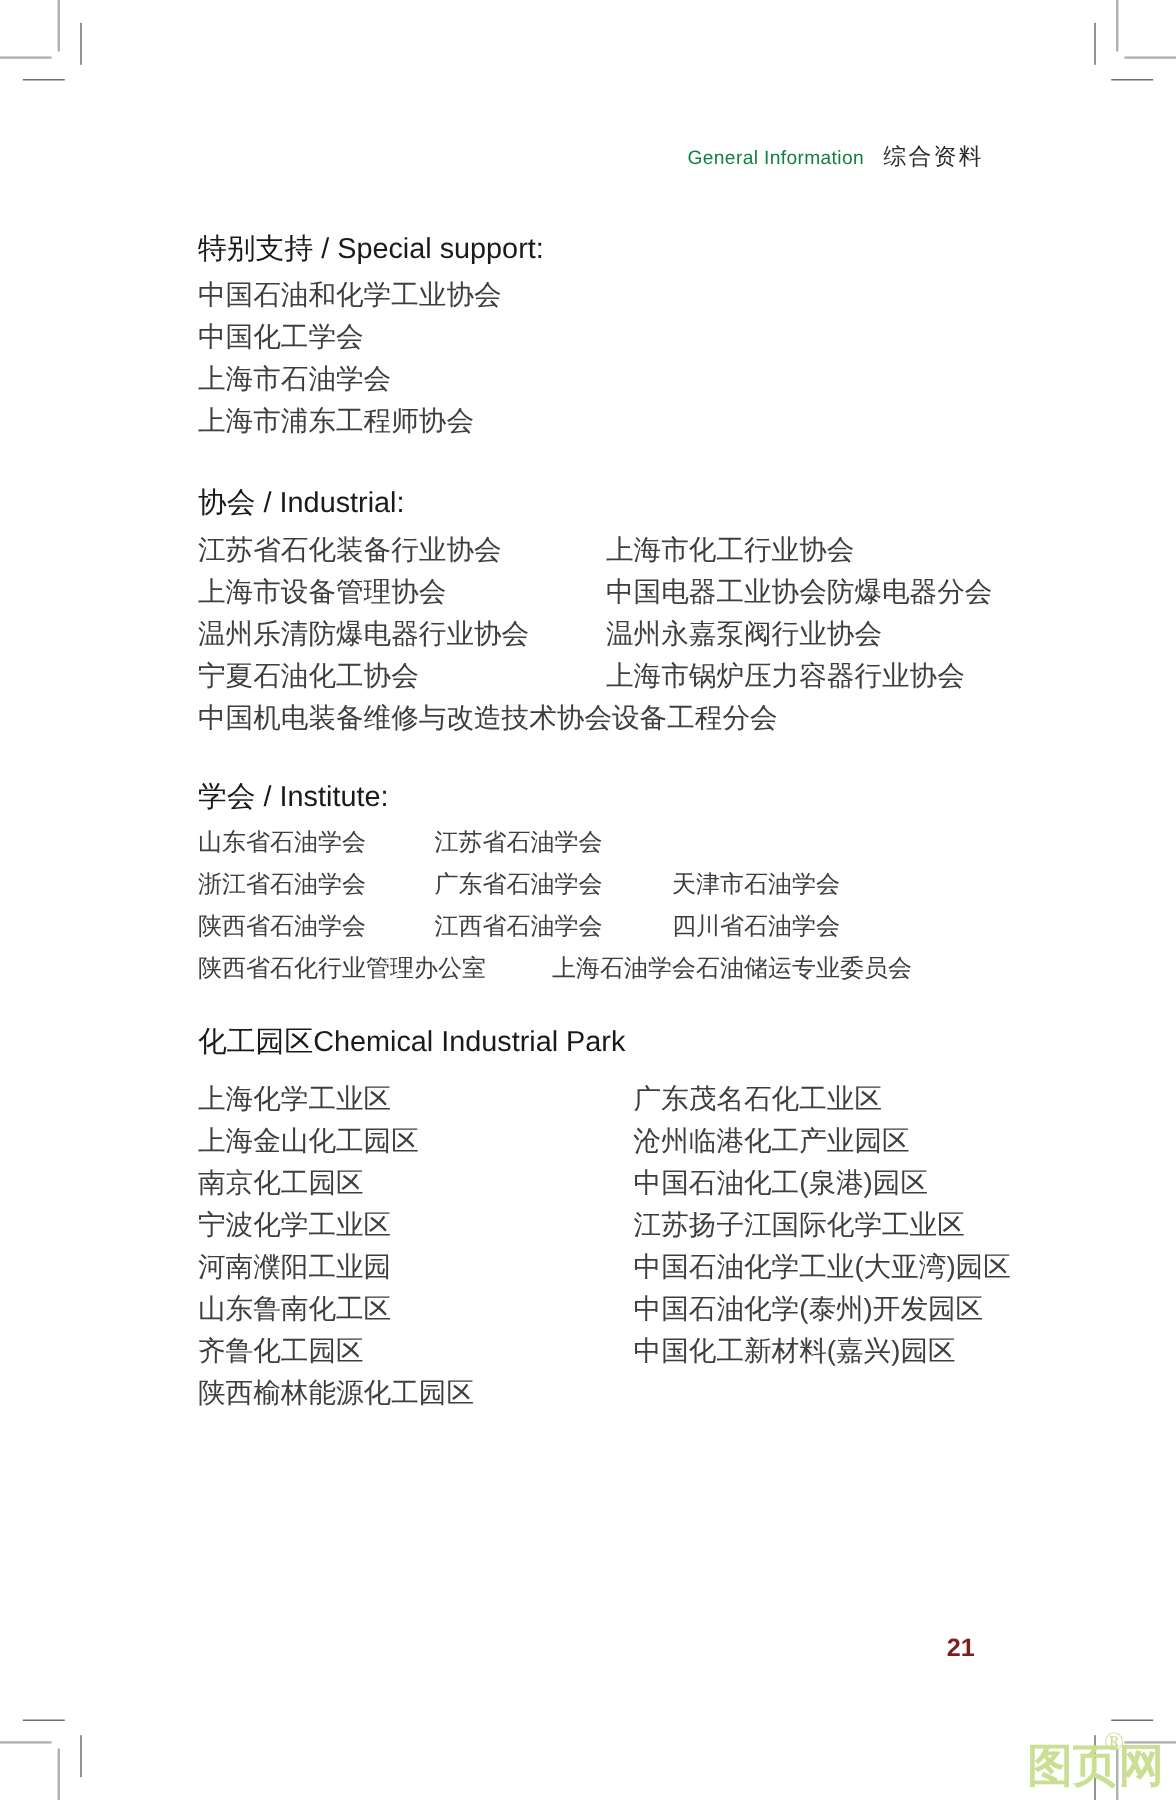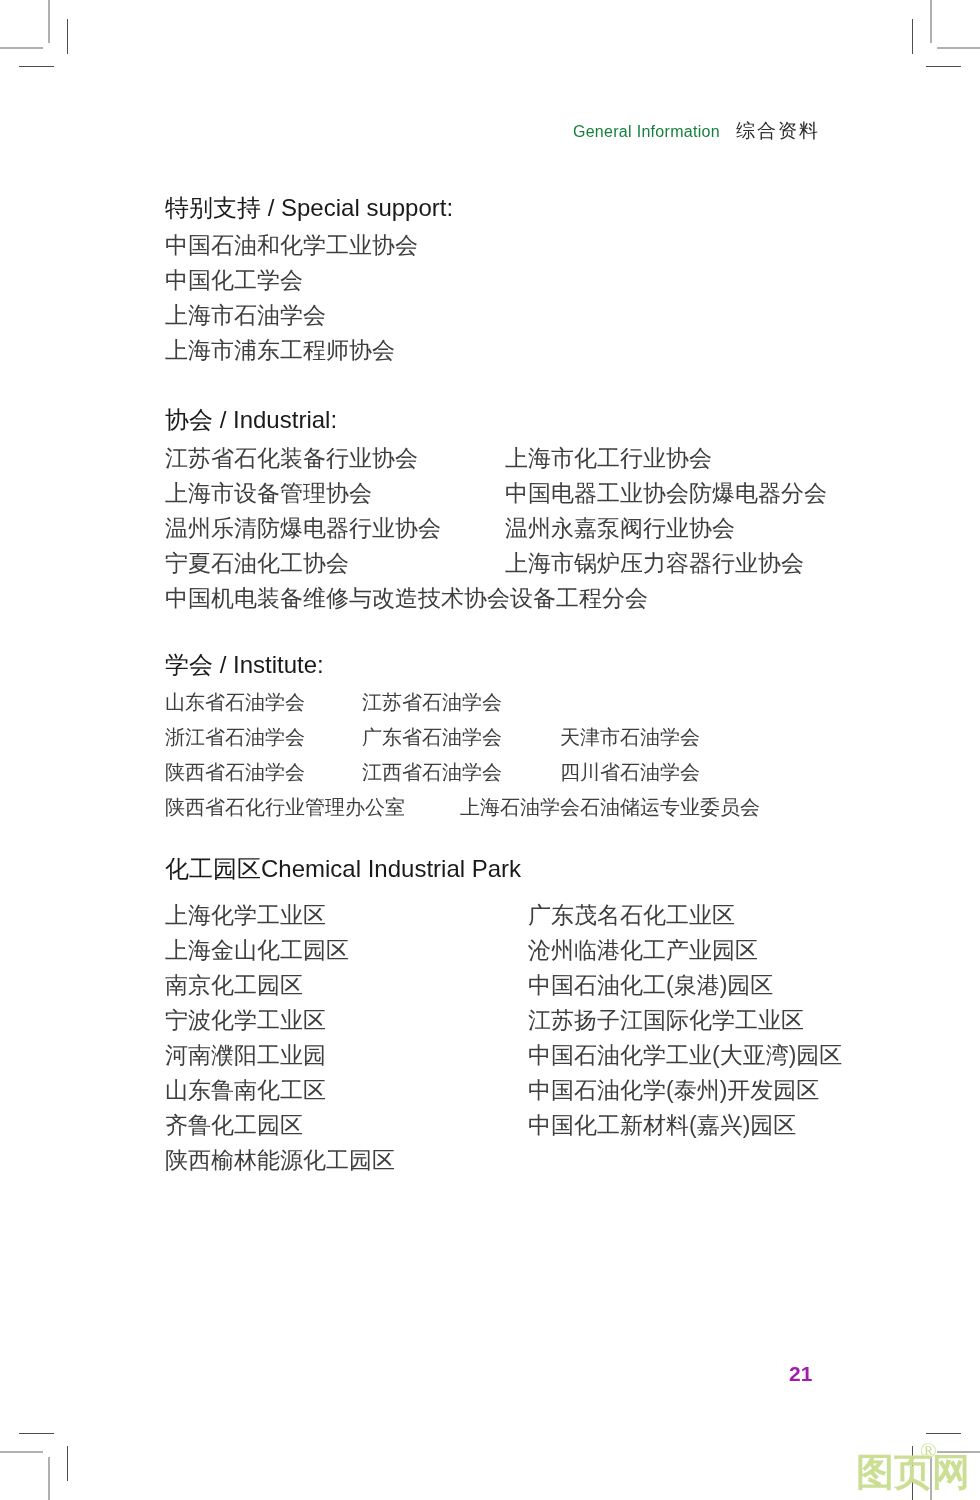--- a/index.html
+++ b/index.html
@@ -19,21 +19,21 @@
   .lines { position:absolute; line-height:35px; font-size:23px; color:#3e3e3e; white-space:nowrap; }
   .lines > span { display:block; }
 
   .inst-row { position:absolute; left:165px; width:720px; height:35px; line-height:35px; font-size:20px; color:#3e3e3e; white-space:nowrap; }
   .inst-row > span { position:absolute; top:0; }
   .c1 { left:0;font-family:Liberation Serif, serif; }
   .c2 { left:197px; }
   .c3 { left:395px; }
   .inst-row-wide .c2 { left:295px; }
 
-  .pageno { position:absolute; left:789px; top:1362px; font-size:21px; font-weight:700; color:#a21caf; }
+  .pageno { position:absolute; left:789px; top:1362px; font-size:21px; font-weight:700; color:#7f1d1d; }
 
   .watermark { position:absolute; left:856px; top:1450px; font-size:38px; font-weight:700; line-height:1.2; letter-spacing:0; white-space:nowrap; }
   .watermark .reg { position:absolute; left:64px; top:-12px; font-size:22px; font-weight:400; }
 </style>
 </head>
 <body>
 
 <div class="page">
 
   <div class="mark mark-l" style="left:48px;top:0;width:2px;height:43px;"></div>

